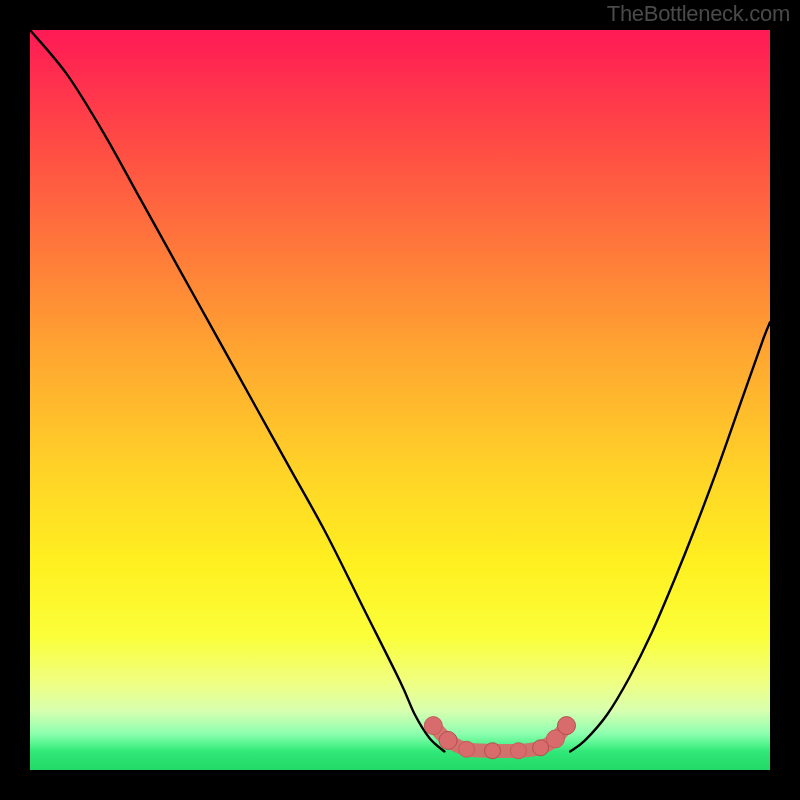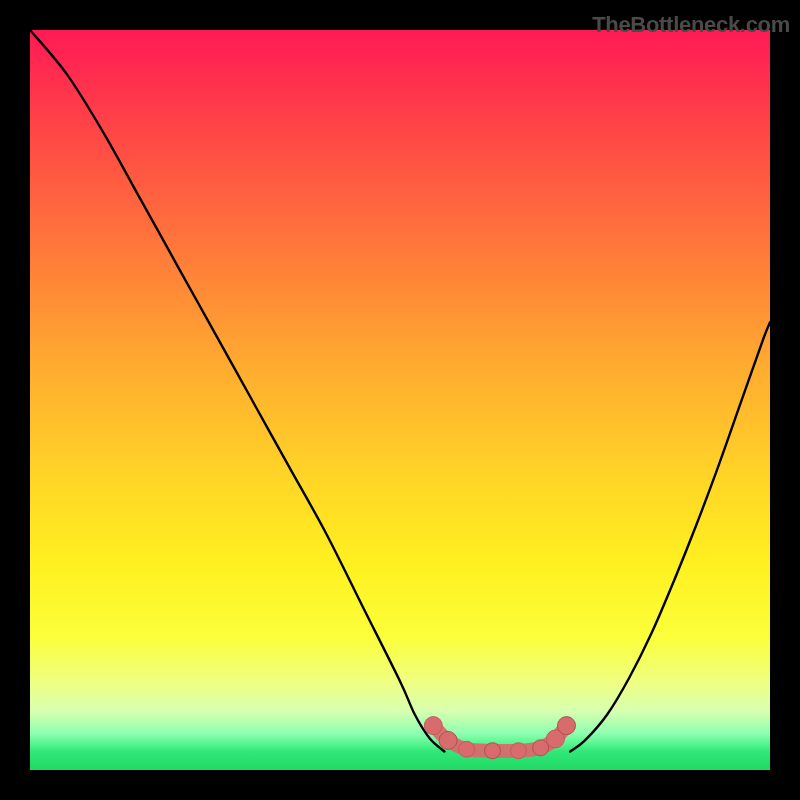--- a/index.html
+++ b/index.html
@@ -12,25 +12,25 @@
     font-family: Arial, Helvetica, sans-serif;
   }
   .stage {
     position: relative;
     width: 800px;
     height: 800px;
     background: #000;
   }
   .watermark {
     position: absolute;
-    top: 12px;
+    top: 1px;
     right: 10px;
     color: #4a4a4a;
     font-size: 22px;
-    font-weight: bold;
+    font-weight: normal;
     letter-spacing: -0.3px;
     z-index: 2;
   }
   svg {
     position: absolute;
     top: 0;
     left: 0;
     z-index: 1;
   }
 </style>

